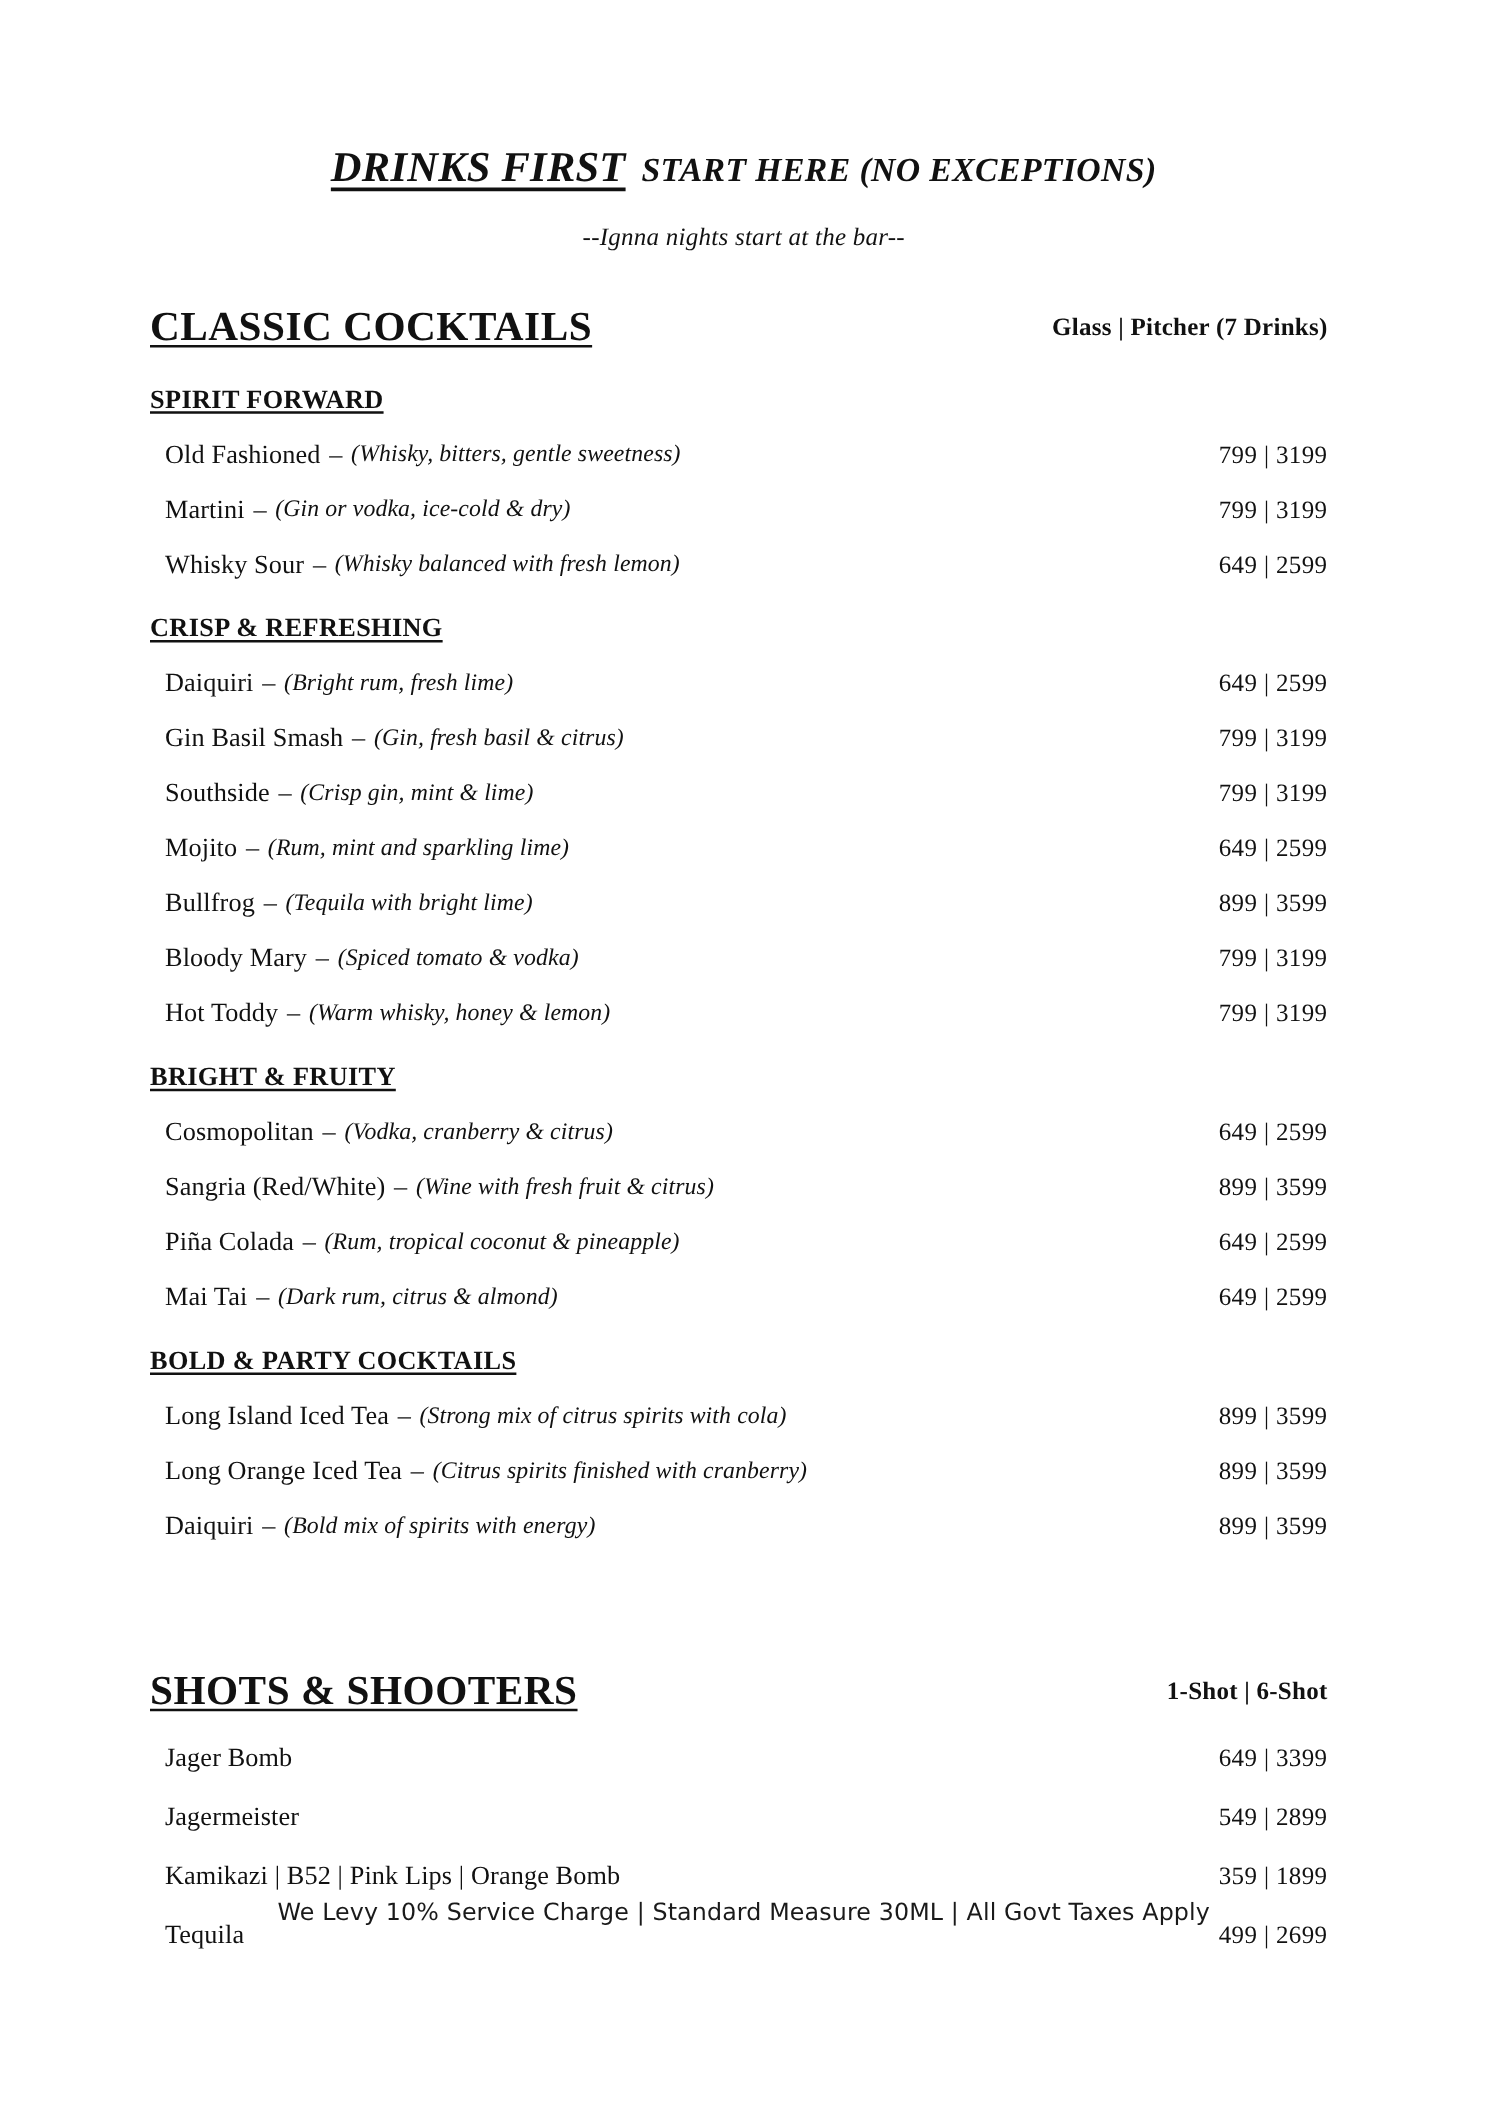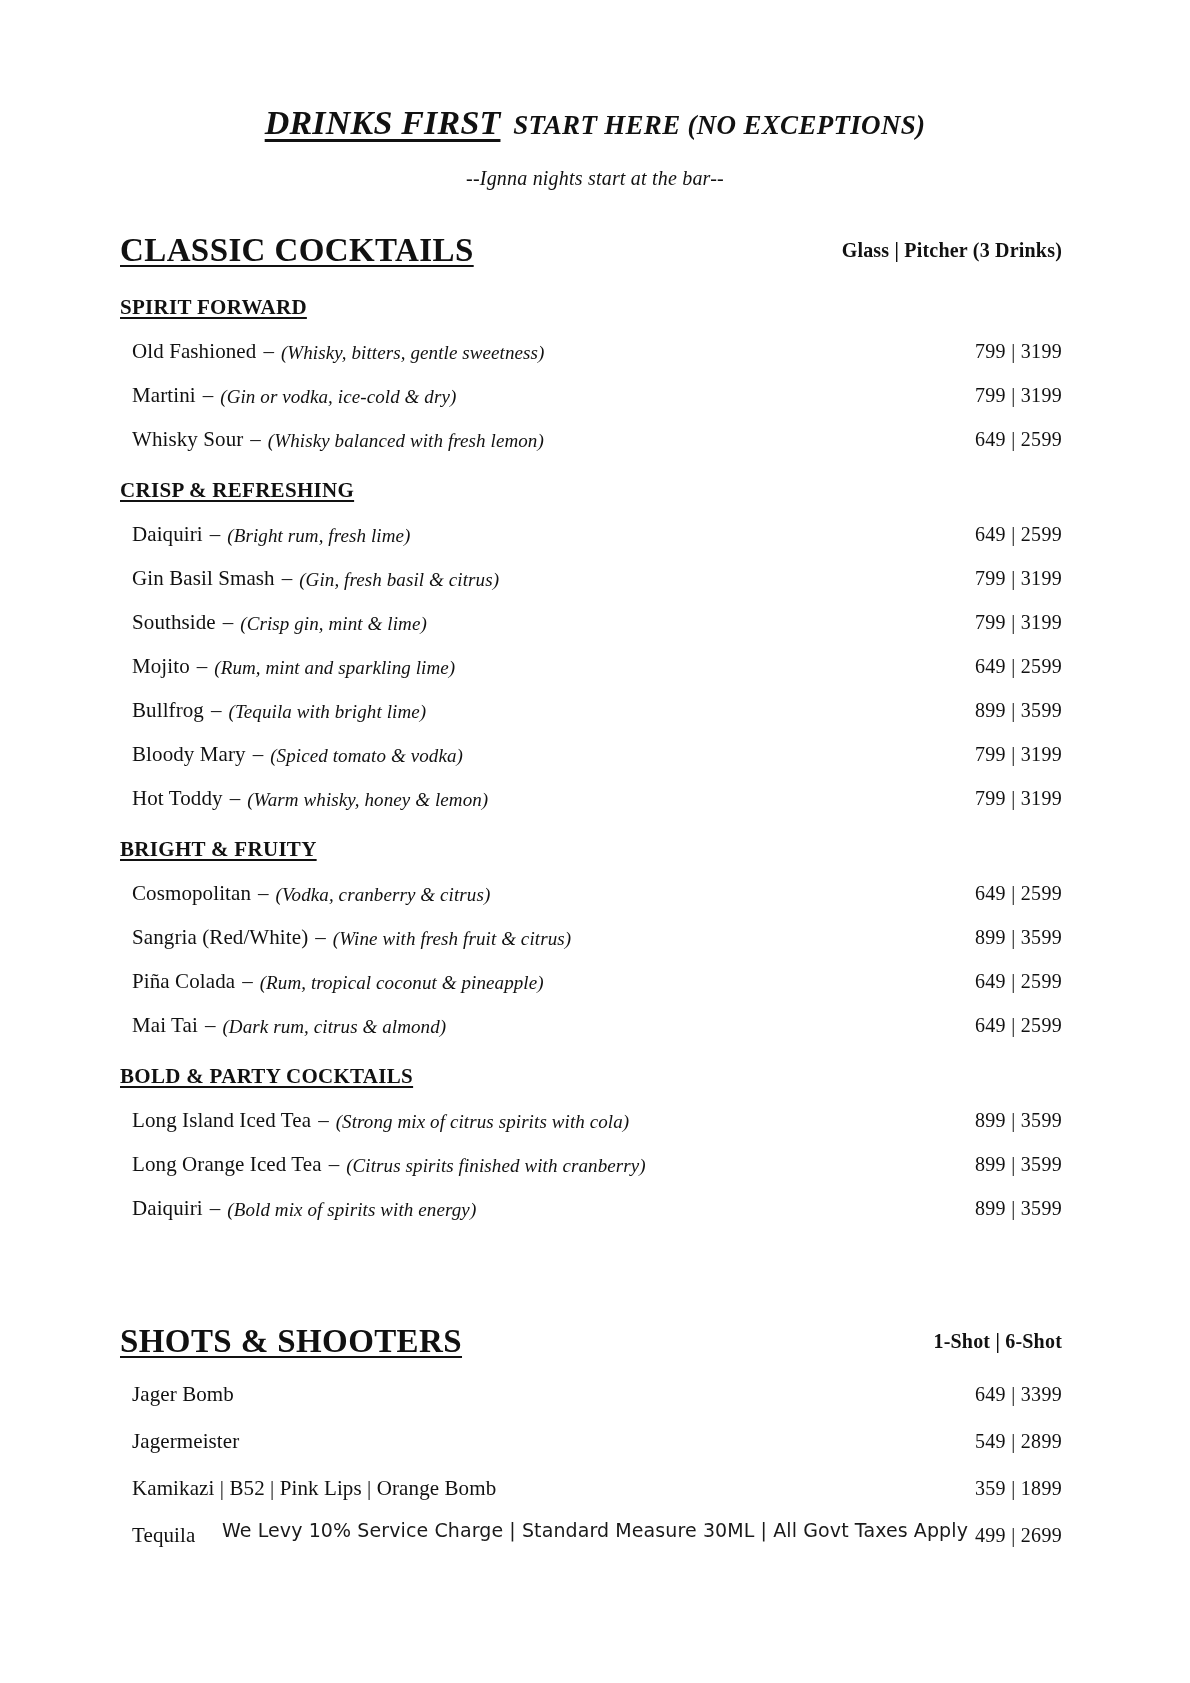--- a/index.html
+++ b/index.html
@@ -14,21 +14,21 @@
     font-family: "Liberation Serif", "DejaVu Serif", serif;
     color: #111111;
     overflow: hidden;
   }
 
   .page {
     position: relative;
     width: 1190px;
     height: 1683px;
     box-sizing: border-box;
-    padding: 0 120px;
+    padding: 12px 120px;
   }
 
   
   .masthead {
     text-align: center;
     padding-top: 104px;
   }
   .title-line {
     font-size: 34px;
     font-style: italic;
@@ -93,21 +93,21 @@
   
   .item-row {
     display: flex;
     align-items: baseline;
     justify-content: space-between;
     margin-top: 19px;
     padding-left: 12px;
   }
   .item-left {
     display: flex;
-    align-items: flex-end;
+    align-items: center;
     white-space: nowrap;
   }
   .item-name {
     font-size: 21px;
     letter-spacing: 0.1px;
   }
   .item-dash {
     font-size: 21px;
     padding: 0 7px;
   }
@@ -153,21 +153,21 @@
     <div class="title-line">
       <span class="title-main">DRINKS FIRST</span>
       <span class="title-sub">START HERE (NO EXCEPTIONS)</span>
     </div>
     <div class="tagline">--Ignna nights start at the bar--</div>
   </div>
 
   <div class="section">
     <div class="section-head">
       <div class="section-title">CLASSIC COCKTAILS</div>
-      <div class="price-head">Glass | Pitcher (3 Drinks)</div>
+      <div class="price-head">Glass | Pitcher (7 Drinks)</div>
     </div>
     <div id="cocktail-groups">
         <div class="subsection">SPIRIT FORWARD</div>
         <div class="item-row">
           <div class="item-left">
             <span class="item-name">Old Fashioned</span>
             <span class="item-dash">–</span>
             <span class="item-desc">(Whisky, bitters, gentle sweetness)</span>
           </div>
           <div class="item-price">799 | 3199</div>

